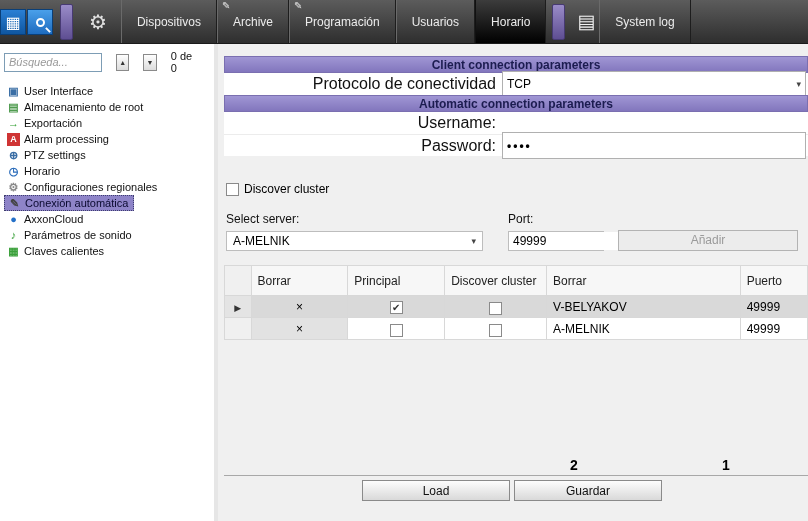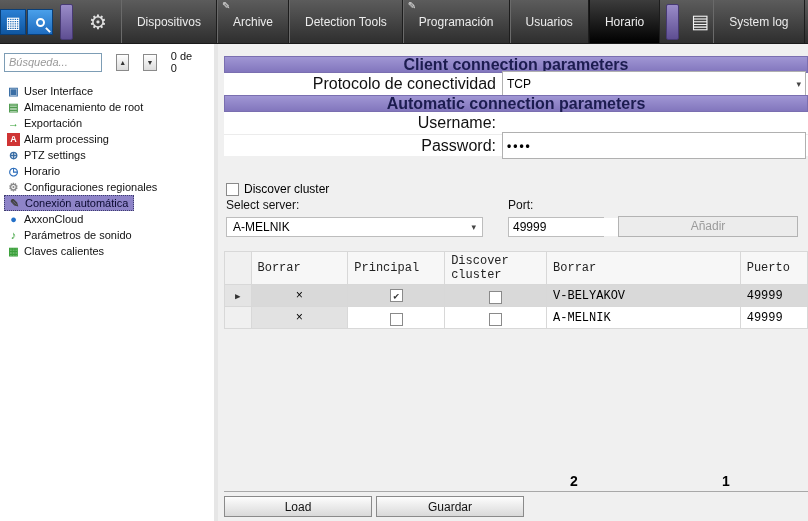--- a/index.html
+++ b/index.html
@@ -35,59 +35,59 @@
   .tree-item { display:flex; align-items:center; height:16px; font-size:11px; color:#101010; padding:0 5px 0 2px; width:max-content; }
   .tree-item.selected { background:#8e84c8; border:1px dotted #3d3d6e; color:#0a0a30; }
   .ti { width:15px; text-align:center; margin-right:3px; font-size:11px; font-weight:bold; }
   .ic-ui{color:#3a6ea5} .ic-store{color:#4f9b4f} .ic-export{color:#2e9e2e}
   .ic-alarm{background:#cf3434;color:#fff;font-size:9px;width:13px;height:13px;line-height:13px;margin:0 4px 0 1px;}
   .ic-ptz{color:#3a6ea5} .ic-clock{color:#2e6ebb} .ic-gear{color:#8a8a8a}
   .ic-pen{color:#444} .ic-cloud{color:#2470c8} .ic-sound{color:#3aa03a} .ic-keys{color:#3aa03a}
 
   
   .main { flex:1; display:flex; flex-direction:column; padding:12px 0 0 6px; background:#f0f0f0; }
-  .band { height:17px; line-height:16px; text-align:center; font-size:16px; font-weight:bold; color:#1c1c50; background:linear-gradient(#a096d4,#8276bd); border:1px solid #7a6fb0; }
+  .band { height:17px; line-height:16px; text-align:center; font-size:12px; font-weight:bold; color:#1c1c50; background:linear-gradient(#a096d4,#8276bd); border:1px solid #7a6fb0; }
   .form-row { display:flex; align-items:center; height:22px; background:#fff; }
   .form-row + .form-row { border-top:1px solid #ececec; }
   .form-label { width:278px; text-align:right; padding-right:6px; font-size:16px; color:#111; }
   .field { flex:1; height:27px; border:1px solid #b0b0b0; background:#fff; font-size:12px; padding:0 4px; margin-right:2px; display:flex; align-items:center; }
   input.field { font-family:"Liberation Sans",sans-serif; }
   .combo { justify-content:space-between; }
   .combo .arr { font-size:9px; color:#444; }
   .pw { letter-spacing:2px; font-weight:bold; }
 
   .cluster { padding:24px 8px 0 2px; }
   .chk-row { display:flex; align-items:center; gap:5px; height:18px; }
   .checkbox { width:13px; height:13px; border:1px solid #8a8a8a; background:#fff; display:inline-flex; align-items:center; justify-content:center; font-size:10px; color:#333; }
-  .labels-row { display:flex; font-size:12px; color:#111;align-items:flex-end; }
+  .labels-row { display:flex; margin-top:14px; font-size:12px; color:#111;align-items:flex-end; }
   .lab-server { width:282px; }
   .controls-row { display:flex; margin-top:4px; align-items:center; }
   .server-combo { width:257px; height:20px; border:1px solid #bdbdbd; background:#fff; display:flex; align-items:center; justify-content:space-between; padding:0 6px; font-size:12px; }
   .spinner { width:96px; height:20px; border:1px solid #bdbdbd; background:#fff; margin-left:25px; display:flex; align-items:stretch; }
   .spinner .num { flex:1; padding:2px 4px; font-size:12px; }
   .spin-btns { width:15px; display:flex; flex-direction:column; border-left:1px solid #ccc; }
   .spin-btns span { flex:1; font-size:6px; display:flex; align-items:center; justify-content:center; background:linear-gradient(#fafafa,#e2e2e2); color:#555; border-bottom:1px solid #ddd; }
   .btn-add { width:180px; height:21px; margin-left:14px; background:#ececec; border:1px solid #b3b3b3; color:#9b9b9b; font-size:12px; text-align:center; line-height:19px; }
 
   table.servers { border-collapse:collapse; margin:14px 0 0 0; background:#fff; font-size:12px; }
-  .servers th, .servers td { border:1px solid #d8d8d8;font-family:Liberation Mono, monospace; }
+  .servers th, .servers td { border:1px solid #d8d8d8; }
   .servers th { height:30px; font-weight:normal; text-align:left; padding:2px 6px; background:#f7f7f7; color:#222; vertical-align:middle; }
   .servers th.marker, .servers td.marker { width:26px; background:#f0f0f0; text-align:center; padding:0; }
   .servers td { height:22px; padding:0 6px; }
   .col-borrar{width:95px} .col-principal{width:95px} .col-discover{width:100px} .col-nombre{width:190px} .col-puerto{width:66px}
   tr.current td { background:#d9d9d9; }
   tr.current td.marker { background:#e4e4e4; }
   td.cell-del { text-align:center; background:#e2e2e2; }
   td.cell-chk { text-align:center; }
   .rowmark { font-size:9px; color:#333; }
 
   .spacer { flex:1; }
   .ann-row { display:flex; justify-content:flex-end; gap:4px; padding-right:8px; height:18px; }
   .ann { width:148px; text-align:center; font-weight:bold; font-size:14px; color:#000; }
-  .btn-row { display:flex; justify-content:flex-start; gap:4px; border-top:1px solid #a8a8a8; padding:4px 8px 0 0; height:30px; }
+  .btn-row { display:flex; justify-content:center; gap:4px; border-top:1px solid #a8a8a8; padding:4px 8px 0 0; height:46px; }
   .btn { width:148px; height:21px; background:linear-gradient(#fdfdfd,#d9d9d9); border:1px solid #8a8a8a; font-size:12px; color:#111; font-family:"Liberation Sans",sans-serif; }
 </style>
 </head>
 <body>
 
 <div class="topbar">
   <div class="appicon">
       <span>▦</span>
     </div>
   <div class="appicon search">
@@ -97,23 +97,20 @@
   <div class="gearbox">
       <span>⚙</span>
     </div>
   <div class="tabs">
     <div class="tab">
         <span>Dispositivos</span>
       </div>
     <div class="tab">
         <span class="pencil">✎</span>
         <span>Archive</span>
-      </div>
-    <div class="tab">
-        <span>Detection Tools</span>
       </div>
     <div class="tab">
         <span class="pencil">✎</span>
         <span>Programación</span>
       </div>
     <div class="tab">
         <span>Usuarios</span>
       </div>
     <div class="tab active">
         <span>Horario</span>

